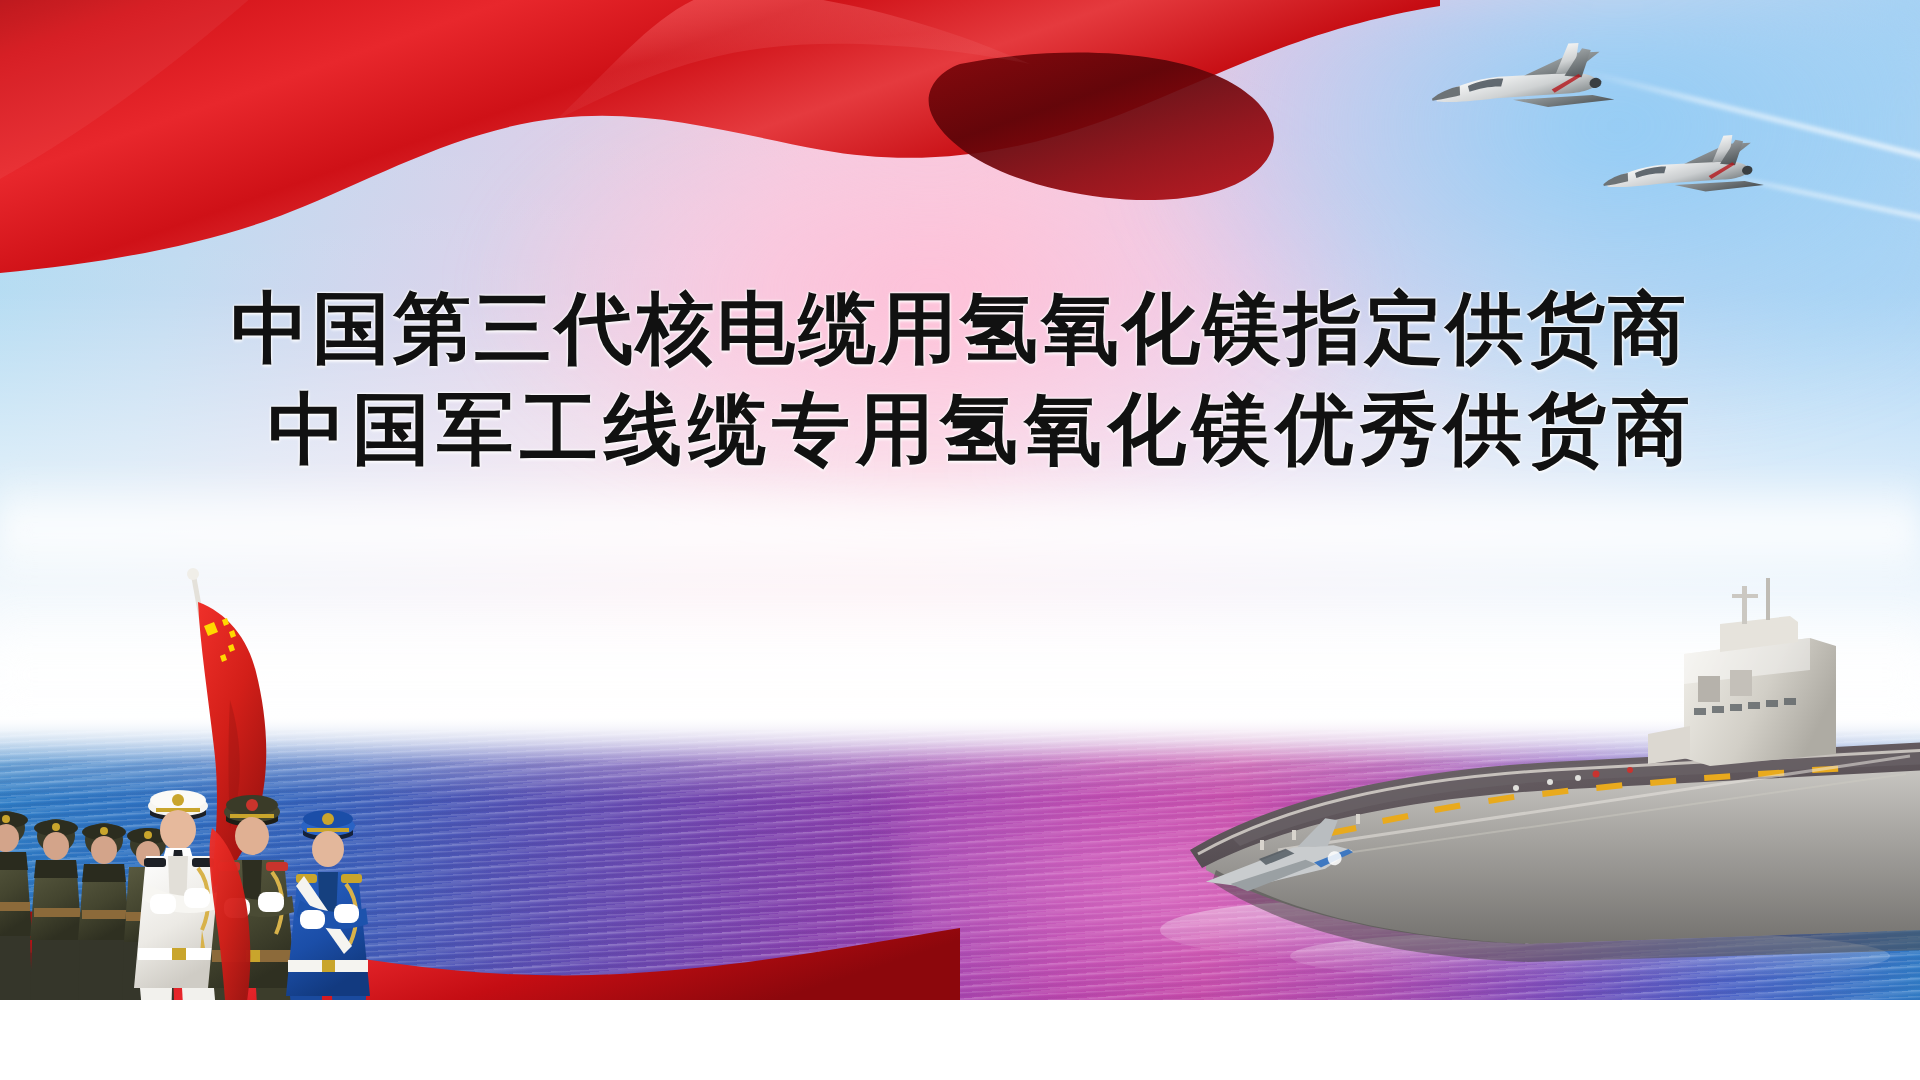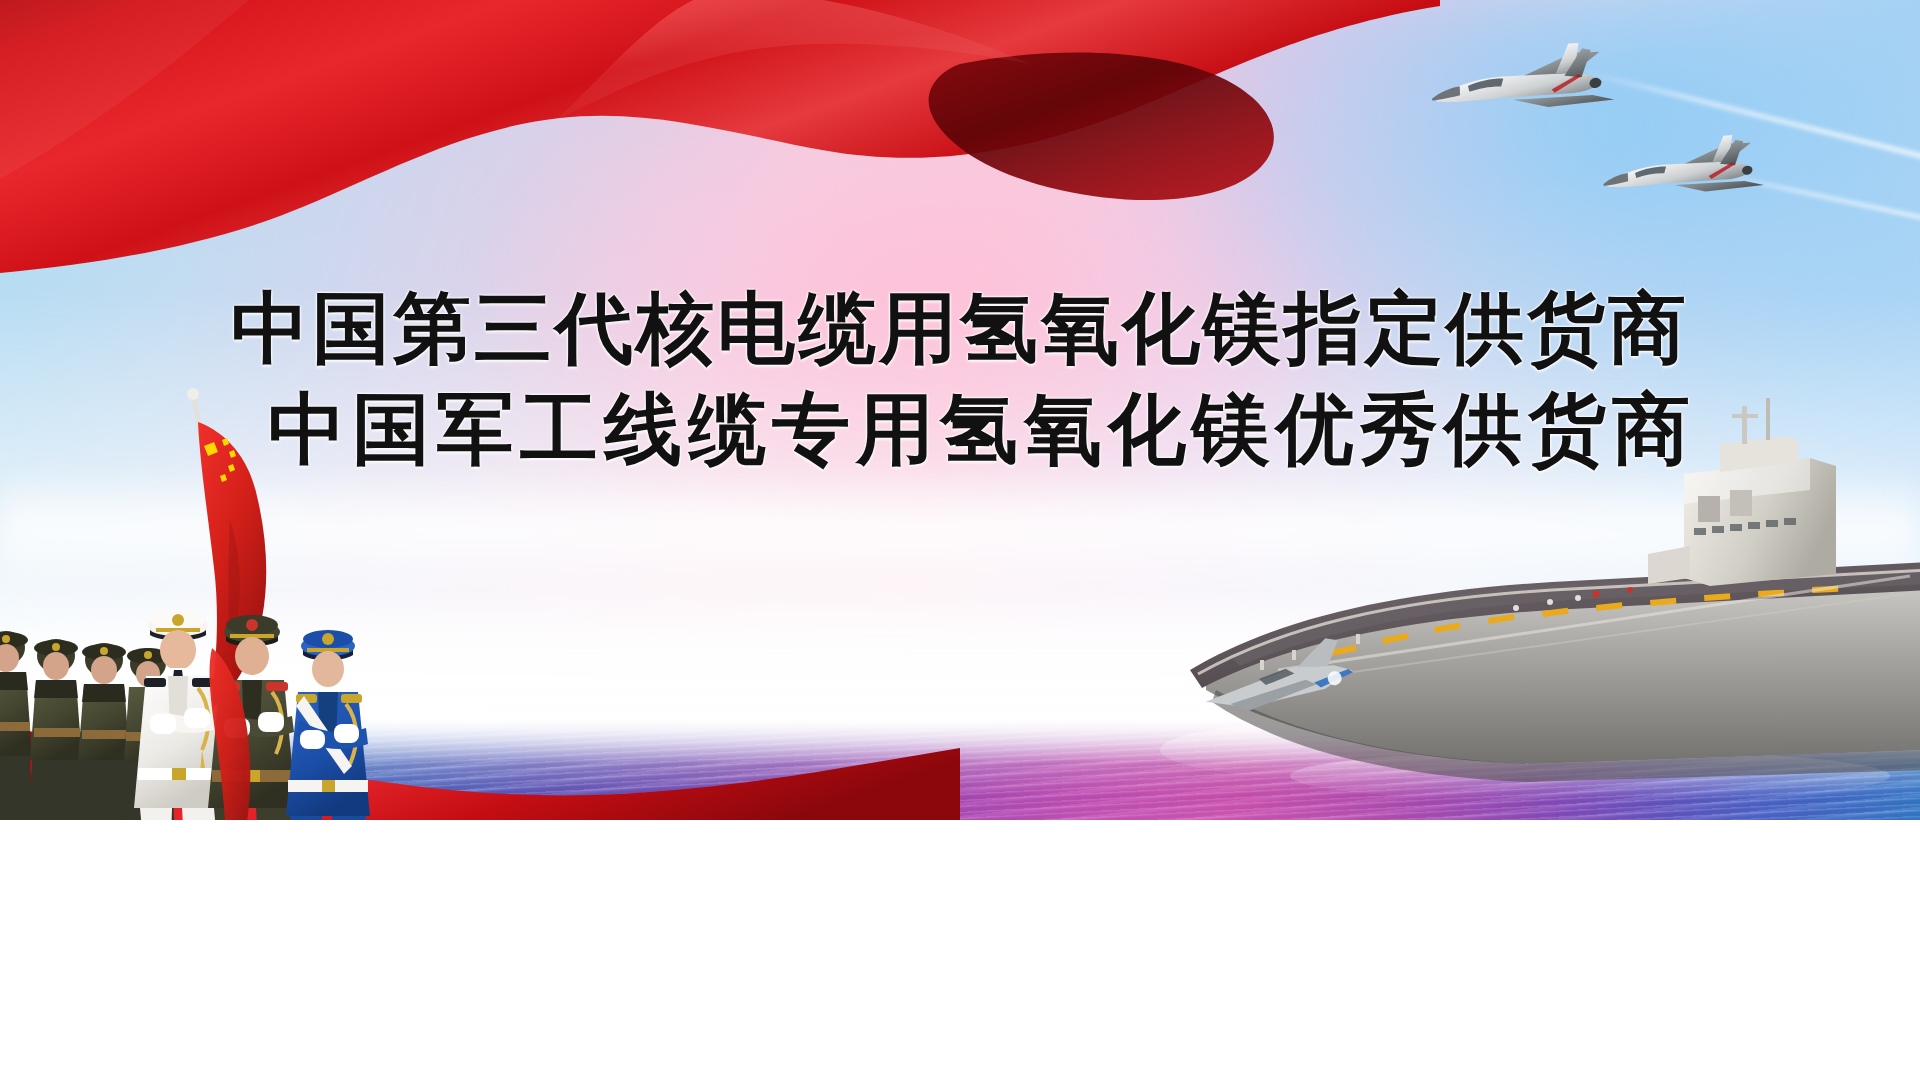--- a/index.html
+++ b/index.html
@@ -1,19 +1,19 @@
 <!DOCTYPE html>
 <html><head>
 <meta charset="utf-8">
 <style>
   html,body{margin:0;padding:0;background:#fff;}
   body{font-family:"Liberation Sans","DejaVu Sans",sans-serif;}
 
   #banner{
-    position:relative;width:1920px;height:820px;overflow:hidden;
+    position:relative;width:1920px;height:1000px;overflow:hidden;
     background:#7dd3fc;
   }
 
   
   .sky{
     position:absolute;left:0;top:0;width:1920px;height:730px;
     background:
       linear-gradient(to bottom,
         rgba(255,255,255,0) 0%,
         rgba(255,255,255,0.10) 40%,

